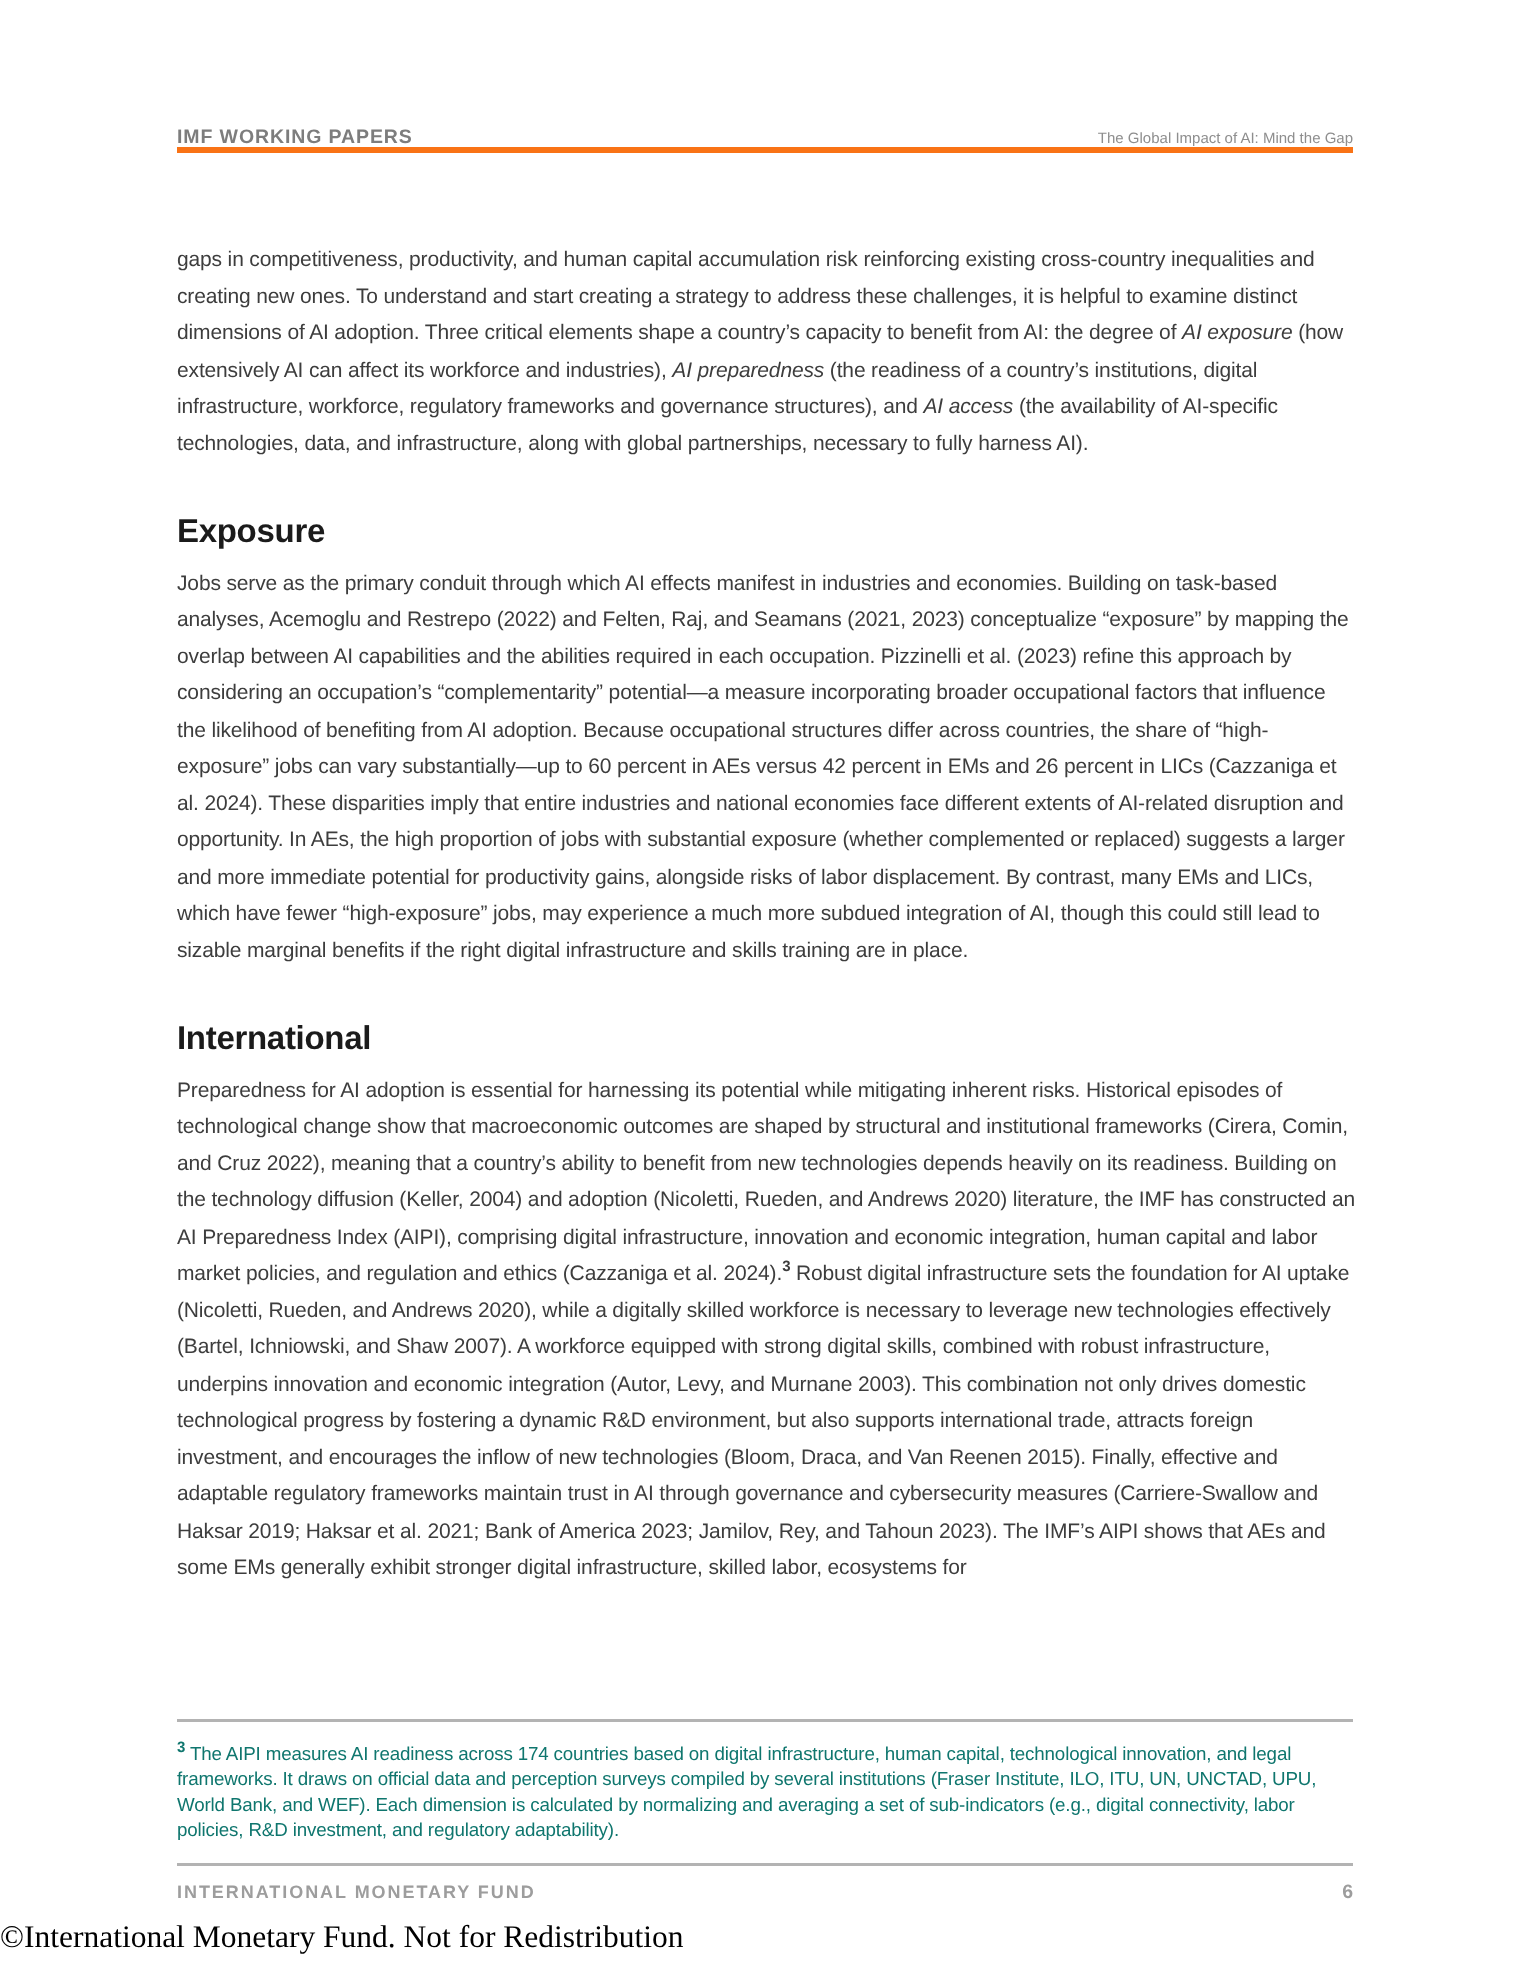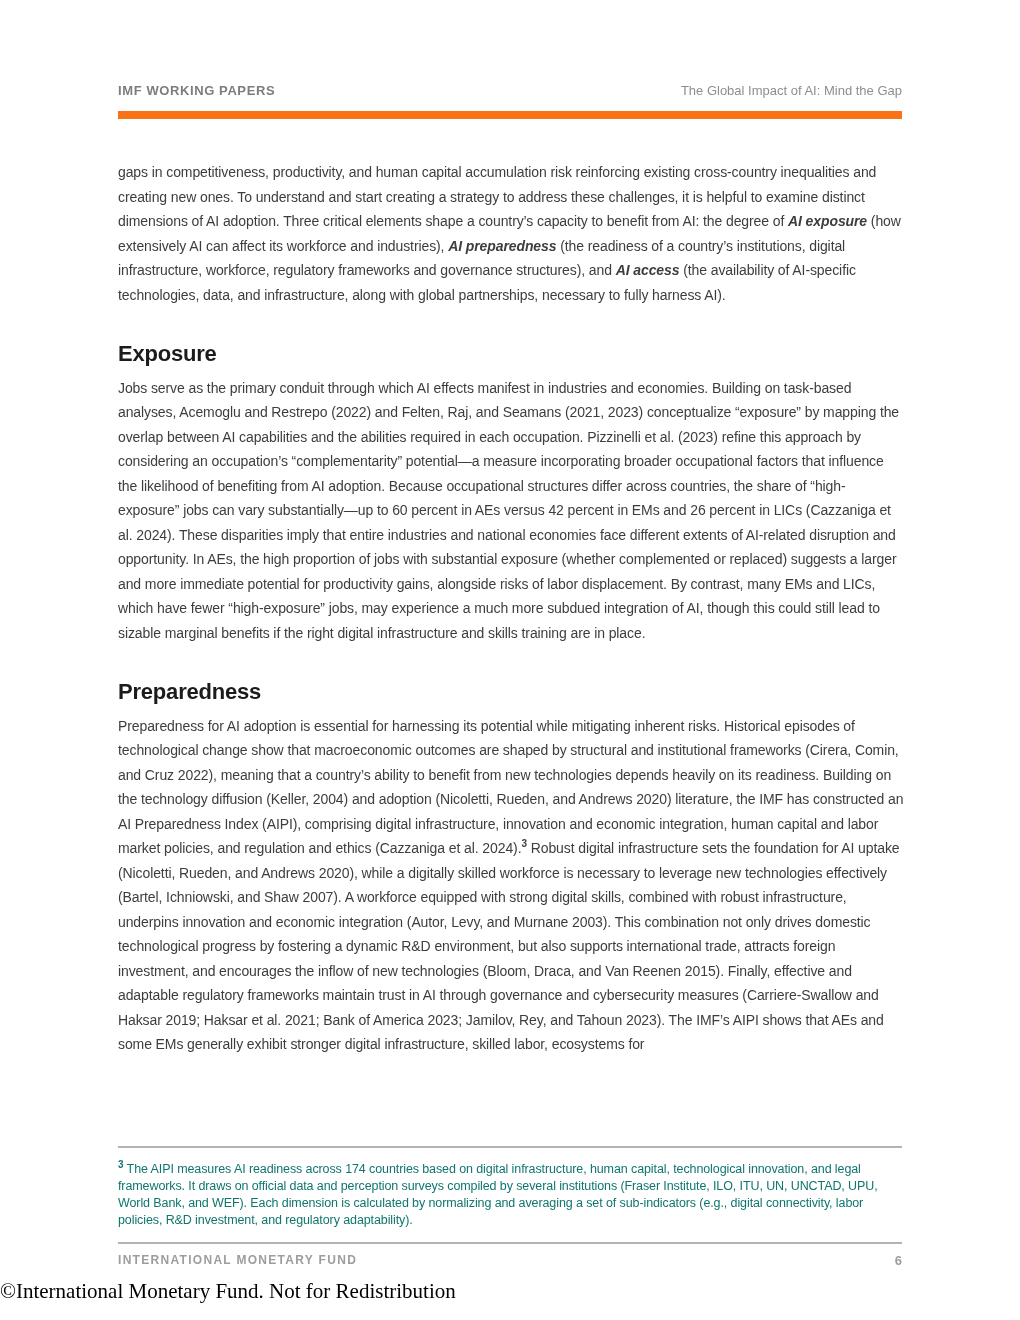--- a/index.html
+++ b/index.html
@@ -13,31 +13,31 @@
     overflow: hidden;
   }
   .header {
     position: absolute;
     left: 118px;
     right: 118px;
     top: 83px;
     display: flex;
     justify-content: space-between;
     align-items: baseline;
-    padding-bottom: 13px;
-    border-bottom: 8px solid #f97316;
+    padding-bottom: 0;
+    border-bottom: 4px solid #f97316;
   }
   .header-left {
     font-size: 13px;
     font-weight: bold;
     color: #7d7d7d;
     letter-spacing: 0.6px;
   }
   .header-right {
-    font-size: 13px;
+    font-size: 10px;
     color: #8e8e8e;
   }
   .body-content {
     position: absolute;
     left: 118px;
     width: 786px;
     top: 160px;
     font-size: 14px;
     line-height: 24.5px;
     color: #3d3d3d;
@@ -45,21 +45,21 @@
     text-align: left;
   }
   .body-content p { margin: 0; }
   .section-heading {
     font-size: 22px;
     font-weight: bold;
     color: #1b1b1b;
     letter-spacing: -0.2px;
     margin: 35px 0 9px 0;
   }
-  em { font-style: italic; font-weight: bold; }
+  em { font-style: italic; }
   sup {
     font-size: 10px;
     font-weight: bold;
     vertical-align: super;
     line-height: 0;
   }
   .bottom-block {
     position: absolute;
     left: 118px;
     right: 118px;
@@ -75,21 +75,21 @@
     line-height: 17.3px;
     color: #0f766e;
     letter-spacing: -0.1px;
   }
   .footer {
     margin-top: 10px;
     border-top: 2px solid #b3b3b3;
     padding-top: 9px;
     display: flex;
     justify-content: space-between;
-    align-items: flex-start;
+    align-items: center;
   }
   .footer-left {
     font-size: 12px;
     font-weight: bold;
     color: #9d9d9d;
     letter-spacing: 1.3px;
   }
   .footer-right {
     font-size: 13px;
     font-weight: bold;
@@ -117,21 +117,21 @@
   </div>
 
   <div class="body-content">
 
     <p><span>gaps in competitiveness, productivity, and human capital accumulation risk reinforcing existing cross-country inequalities and creating new ones. To understand and start creating a strategy to address these challenges, it is helpful to examine distinct dimensions of AI adoption. Three critical elements shape a country’s capacity to benefit from AI: the degree of </span><em>AI exposure</em><span> (how extensively AI can affect its workforce and industries), </span><em>AI preparedness</em><span> (the readiness of a country’s institutions, digital infrastructure, workforce, regulatory frameworks and governance structures), and </span><em>AI access</em><span> (the availability of AI-specific technologies, data, and infrastructure, along with global partnerships, necessary to fully harness AI).</span></p>
 
     <div class="section-heading">Exposure</div>
 
     <p><span>Jobs serve as the primary conduit through which AI effects manifest in industries and economies. Building on task-based analyses, Acemoglu and Restrepo (2022) and Felten, Raj, and Seamans (2021, 2023) conceptualize “exposure” by mapping the overlap between AI capabilities and the abilities required in each occupation. Pizzinelli et al. (2023) refine this approach by considering an occupation’s “complementarity” potential—a measure incorporating broader occupational factors that influence the likelihood of benefiting from AI adoption. Because occupational structures differ across countries, the share of “high-exposure” jobs can vary substantially—up to 60 percent in AEs versus 42 percent in EMs and 26 percent in LICs (Cazzaniga et al. 2024). These disparities imply that entire industries and national economies face different extents of AI-related disruption and opportunity. In AEs, the high proportion of jobs with substantial exposure (whether complemented or replaced) suggests a larger and more immediate potential for productivity gains, alongside risks of labor displacement. By contrast, many EMs and LICs, which have fewer “high-exposure” jobs, may experience a much more subdued integration of AI, though this could still lead to sizable marginal benefits if the right digital infrastructure and skills training are in place.</span></p>
 
-    <div class="section-heading">Preparedness</div>
+    <div class="section-heading">International</div>
 
     <p><span>Preparedness for AI adoption is essential for harnessing its potential while mitigating inherent risks. Historical episodes of technological change show that macroeconomic outcomes are shaped by structural and institutional frameworks (Cirera, Comin, and Cruz 2022), meaning that a country’s ability to benefit from new technologies depends heavily on its readiness. Building on the technology diffusion (Keller, 2004) and adoption (Nicoletti, Rueden, and Andrews 2020) literature, the IMF has constructed an AI Preparedness Index (AIPI), comprising digital infrastructure, innovation and economic integration, human capital and labor market policies, and regulation and ethics (Cazzaniga et al. 2024).</span><sup>3</sup><span> Robust digital infrastructure sets the foundation for AI uptake (Nicoletti, Rueden, and Andrews 2020), while a digitally skilled workforce is necessary to leverage new technologies effectively (Bartel, Ichniowski, and Shaw 2007). A workforce equipped with strong digital skills, combined with robust infrastructure, underpins innovation and economic integration (Autor, Levy, and Murnane 2003). This combination not only drives domestic technological progress by fostering a dynamic R&amp;D environment, but also supports international trade, attracts foreign investment, and encourages the inflow of new technologies (Bloom, Draca, and Van Reenen 2015). Finally, effective and adaptable regulatory frameworks maintain trust in AI through governance and cybersecurity measures (Carriere-Swallow and Haksar 2019; Haksar et al. 2021; Bank of America 2023; Jamilov, Rey, and Tahoun 2023). The IMF’s AIPI shows that AEs and some EMs generally exhibit stronger digital infrastructure, skilled labor, ecosystems for</span></p>
 
   </div>
 
   <div class="bottom-block">
 
     <hr class="footnote-separator">
 
     <p class="footnote"><sup>3</sup><span> The AIPI measures AI readiness across 174 countries based on digital infrastructure, human capital, technological innovation, and legal frameworks. It draws on official data and perception surveys compiled by several institutions (Fraser Institute, ILO, ITU, UN, UNCTAD, UPU, World Bank, and WEF). Each dimension is calculated by normalizing and averaging a set of sub-indicators (e.g., digital connectivity, labor policies, R&amp;D investment, and regulatory adaptability).</span></p>

